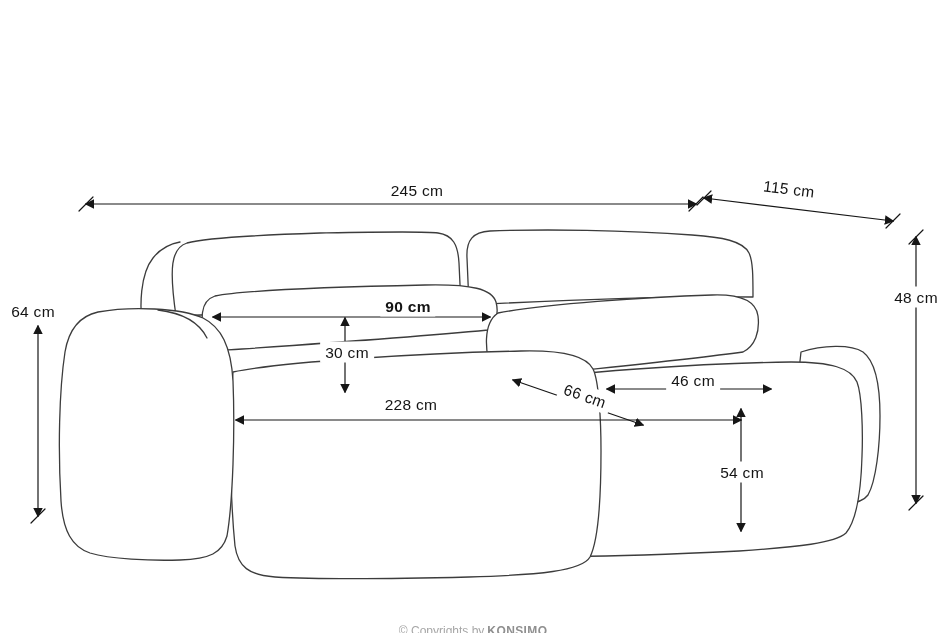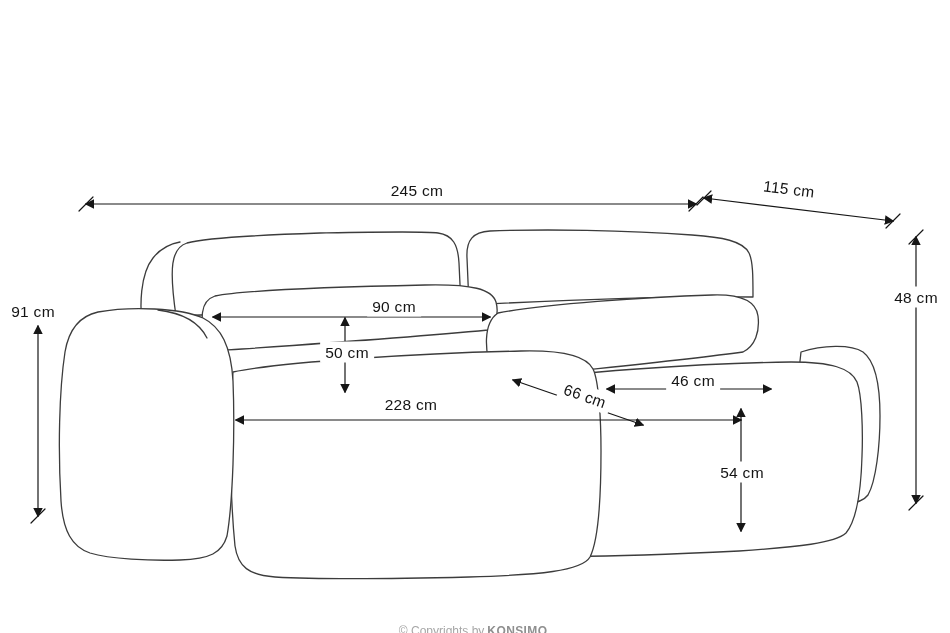--- a/index.html
+++ b/index.html
@@ -90,25 +90,25 @@
       <line x1="741" y1="409" x2="741" y2="531" marker-start="url(#arr)" marker-end="url(#arr)"></line>
     </g>
   </svg>
 
   <div class="dim-label" style="left:417px; top:190px;">245 cm</div>
 
   <div class="dim-label rot7" style="left:789px; top:189px;">115 cm</div>
 
   <div class="dim-label" style="left:916px; top:297px;">48 cm</div>
 
-  <div class="dim-label" style="left:33px; top:311px;">91 cm</div>
+  <div class="dim-label" style="left:33px; top:311px;">64 cm</div>
 
-  <div class="dim-label" style="left:394px; top:306px;">90 cm</div>
+  <div class="dim-label" style="left:408px; top:306px;font-weight:bold;">90 cm</div>
 
-  <div class="dim-label" style="left:347px; top:352px;">50 cm</div>
+  <div class="dim-label" style="left:347px; top:352px;">30 cm</div>
 
   <div class="dim-label" style="left:411px; top:404px;">228 cm</div>
 
   <div class="dim-label rot19" style="left:585px; top:396px;">66 cm</div>
 
   <div class="dim-label" style="left:693px; top:380px;">46 cm</div>
 
   <div class="dim-label" style="left:742px; top:472px;">54 cm</div>
 
   <div class="copyright">

